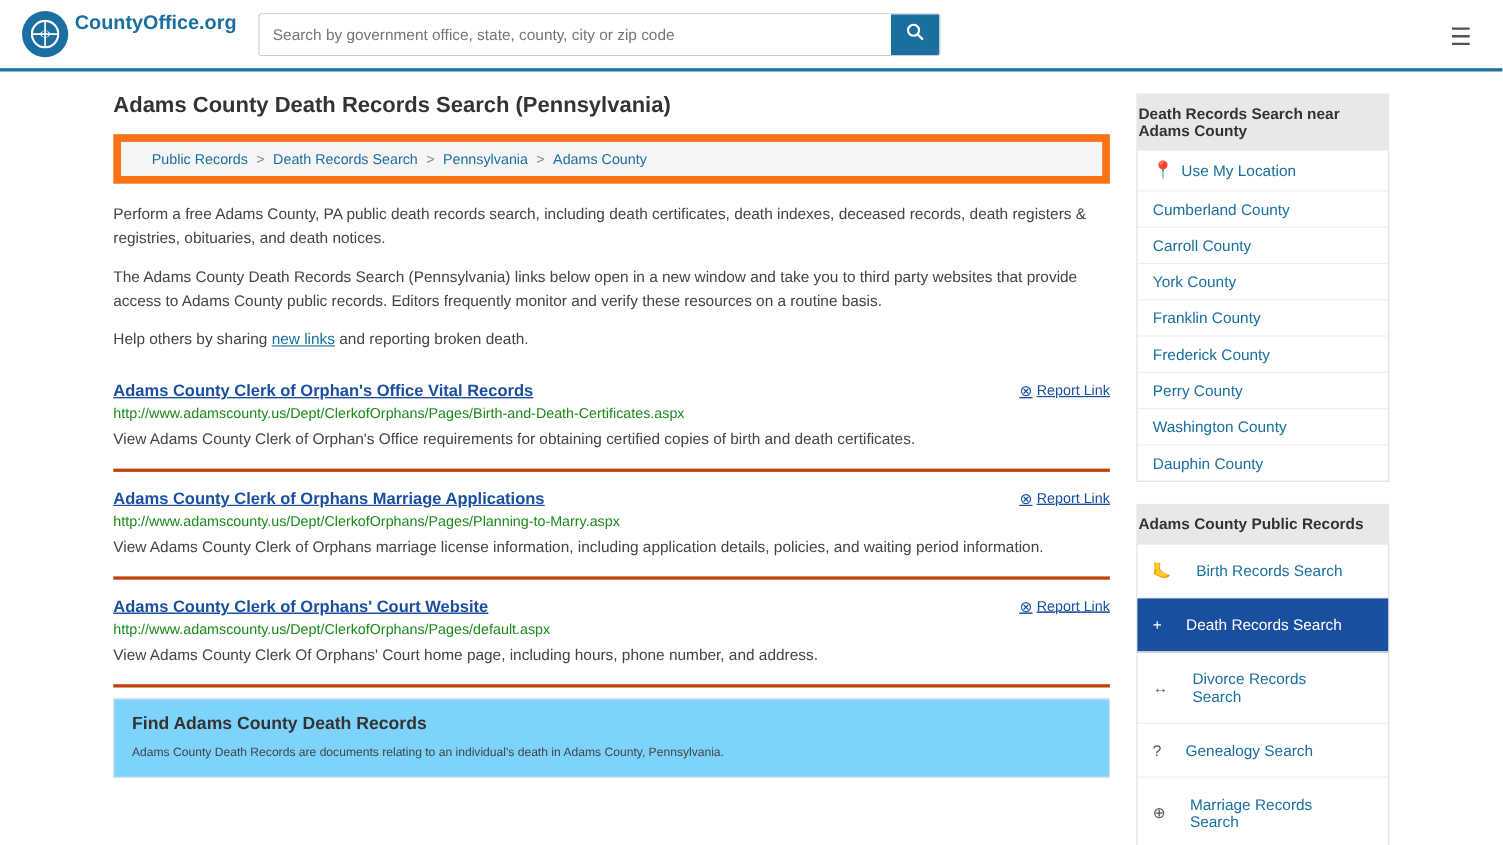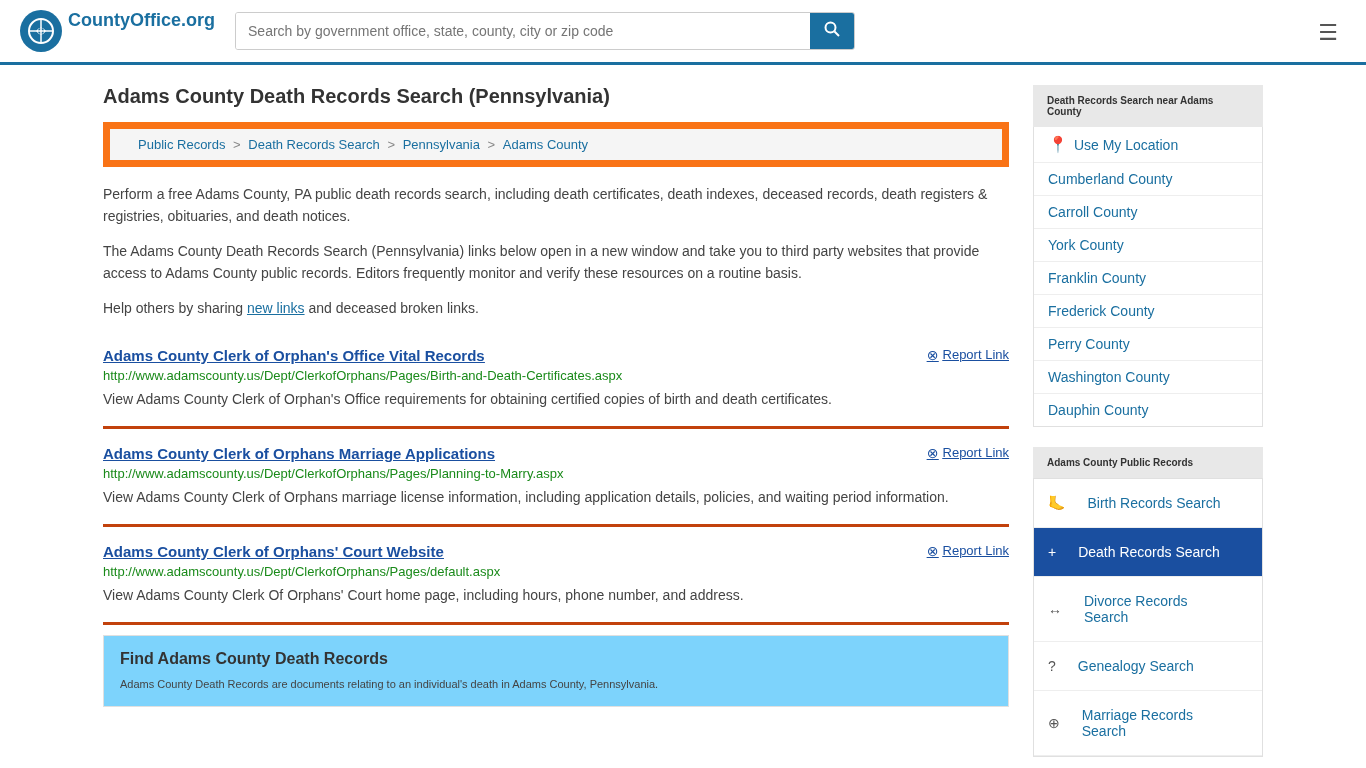--- a/index.html
+++ b/index.html
@@ -185,22 +185,22 @@
     
     .sidebar {
       width: 230px;
       flex-shrink: 0;
     }
     .sidebar-section {
       margin-bottom: 20px;
     }
     .sidebar-title {
       background: #e8e8e8;
-      padding: 10px 14px;
-      font-size: 10px;
+      padding: 10px 2px;
+      font-size: 14px;
       font-weight: bold;
       color: #333;
       margin-bottom: 0;
     }
     .sidebar-list {
       list-style: none;
       border: 1px solid #e0e0e0;
       border-top: none;
     }
     .sidebar-list li {
@@ -302,21 +302,21 @@
       <span> &gt; </span>
       <a href="#">Pennsylvania</a>
       <span> &gt; </span>
       <a href="#">Adams County</a>
     </div>
 
     <div class="description">
       <p>Perform a free Adams County, PA public death records search, including death certificates, death indexes, deceased records, death registers &amp; registries, obituaries, and death notices.</p>
       <p>The Adams County Death Records Search (Pennsylvania) links below open in a new window and take you to third party websites that provide access to Adams County public records. Editors frequently monitor and verify these resources on a routine basis.</p>
       <p>
-        <span>Help others by sharing </span><a href="#">new links</a><span> and deceased broken links.</span>
+        <span>Help others by sharing </span><a href="#">new links</a><span> and reporting broken death.</span>
       </p>
     </div>
 
     <div class="result-item">
       <div class="result-title">
         <a href="#">Adams County Clerk of Orphan's Office Vital Records</a>
         <a href="#" class="report-link">
           <span class="report-icon">⊗</span>
           <span>Report Link</span>
         </a>

